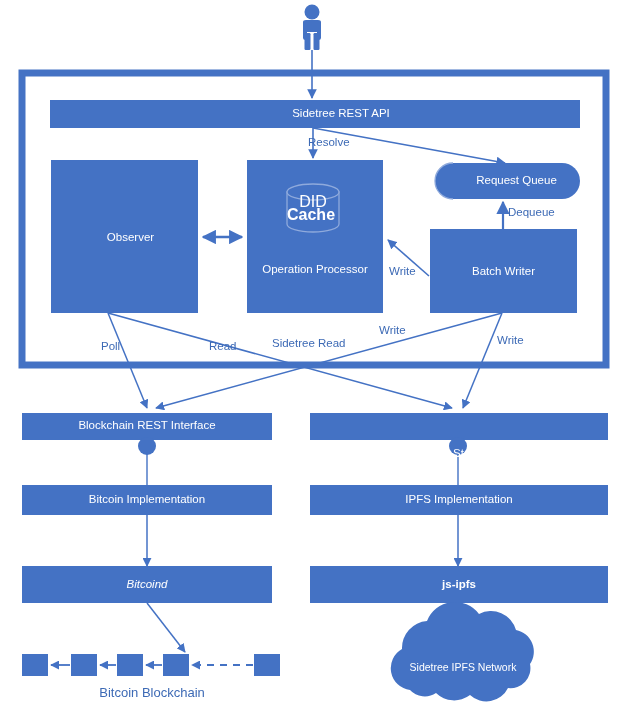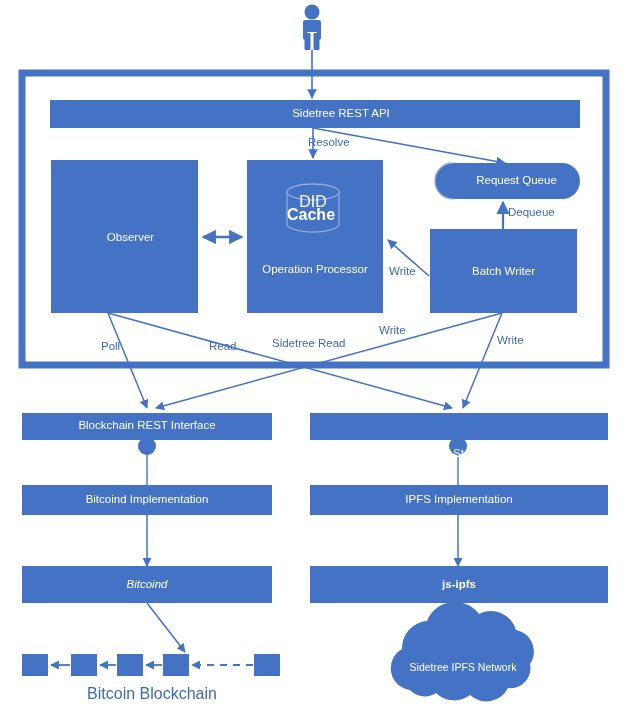--- a/index.html
+++ b/index.html
@@ -53,21 +53,21 @@
     position: absolute;
     color: #ffffff;
     font-size: 10.5px;
     text-align: center;
     white-space: nowrap;
     pointer-events: none;
   }
   .chain-label {
     position: absolute;
     color: #3d6ab5;
-    font-size: 16px;
+    font-size: 13px;
     text-align: center;
     white-space: nowrap;
     pointer-events: none;
   }
 </style>
 </head>
 <body>
 
 <div id="diagram-root">
 
@@ -201,21 +201,21 @@
   <div class="edge-label" style="left:272px; top:337px;">Sidetree Read</div>
 
   <div class="edge-label" style="left:379px; top:324px;">Write</div>
 
   <div class="edge-label" style="left:497px; top:334px;">Write</div>
 
   <div class="node-label" style="left:22px; top:419px; width:250px;">Blockchain REST Interface</div>
 
   <div class="node-label" style="left:310px; top:419px; width:298px;margin-top:28px;">Content Addressable Storage REST Interface</div>
 
-  <div class="node-label" style="left:22px; top:493px; width:250px;">Bitcoind Implementation</div>
+  <div class="node-label" style="left:22px; top:493px; width:250px;">Bitcoin Implementation</div>
 
   <div class="node-label" style="left:310px; top:493px; width:298px;">IPFS Implementation</div>
 
   <div class="node-label" style="left:22px; top:578px; width:250px;font-style:italic;">Bitcoind</div>
 
   <div class="node-label" style="left:310px; top:578px; width:298px;font-weight:bold;">js-ipfs</div>
 
   <div class="chain-label" style="left:72px; top:685px; width:160px;">Bitcoin Blockchain</div>
 
   <div class="cloud-label" style="left:388px; top:661px; width:150px;">Sidetree IPFS Network</div>

